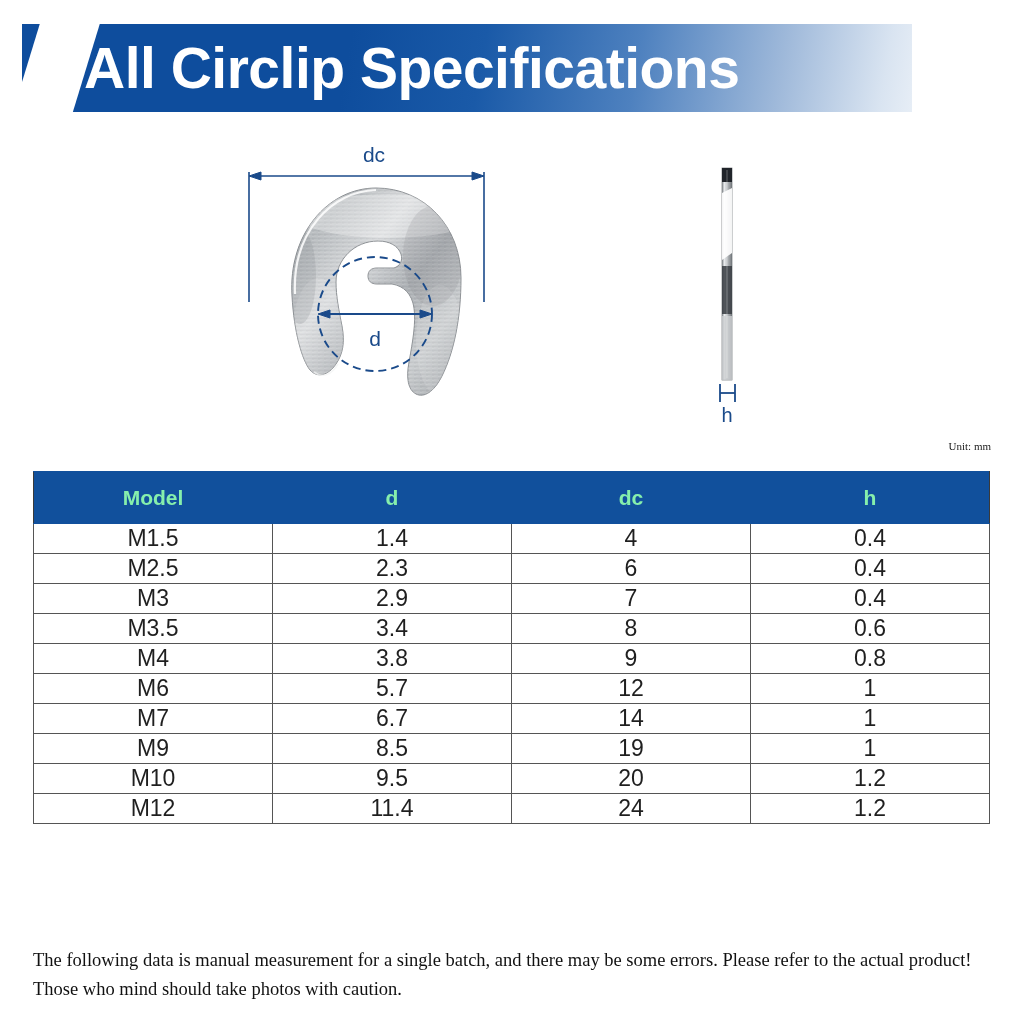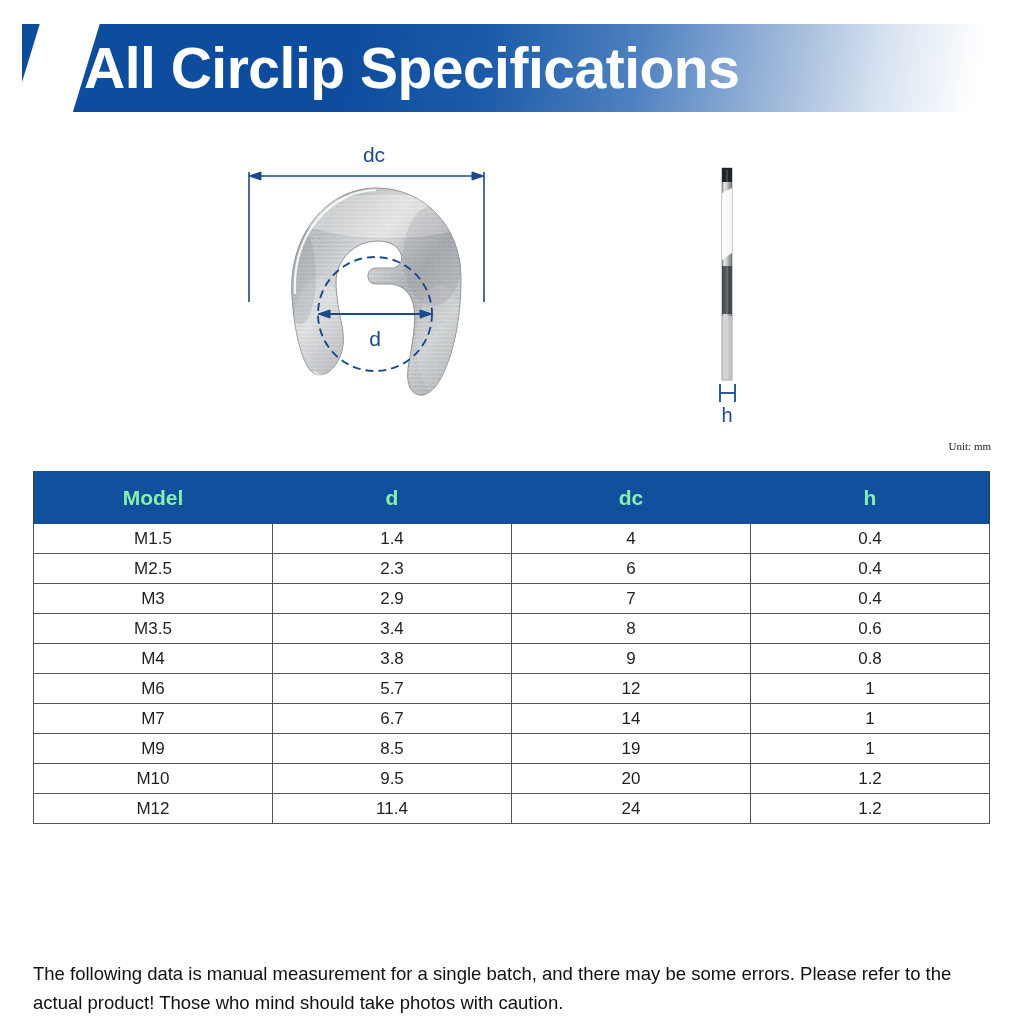--- a/index.html
+++ b/index.html
@@ -14,21 +14,21 @@
   #page {
     position: relative;
     width: 1024px; height: 1024px;
     background: #ffffff;
   }
 
   
   .banner {
     position: absolute;
     left: 0; top: 24px;
-    width: 1024px; height: 88px;
+    width: 912px; height: 88px;
     overflow: hidden;
   }
   .banner-bg {
     position: absolute;
     left: 0; top: 0;
     width: 1024px; height: 88px;
     background: linear-gradient(100deg,
         #0e4d9d 0%, #0e4d9d 34%, #1a5aa8 47%,
         #4e81bf 62%, #9fb9da 76%, #d9e4f1 86%, #ffffff 95%);
   }
@@ -106,36 +106,35 @@
     border: 1px solid #11509C;
     text-align: center;
     font-family: "Liberation Sans", sans-serif;
   }
   table.spec-table th:first-child { border-left: 1px solid #3a3a3a; }
   table.spec-table th:last-child  { border-right: 1px solid #3a3a3a; }
   table.spec-table td {
     height: 30px;
     border: 1px solid #555555;
     text-align: center;
-    font-size: 17px;
+    font-size: 23px;
     color: #1f1f1f;
     background: #ffffff;
     font-family: "Liberation Sans", sans-serif;
   }
 
   
   .footer-note {
     position: absolute;
     left: 33px; top: 946px;
     width: 960px;
     font-size: 18.5px;
     line-height: 29px;
     color: #111111;
-    font-family: Liberation Sans, sans-serif;
-    margin-top: 13px;
+    font-family: Liberation Serif, serif;
   }
 </style>
 </head>
 <body>
 
 <div id="page">
 
   <div class="banner">
     <div class="banner-bg"></div>
     <div class="banner-slash2"></div>

